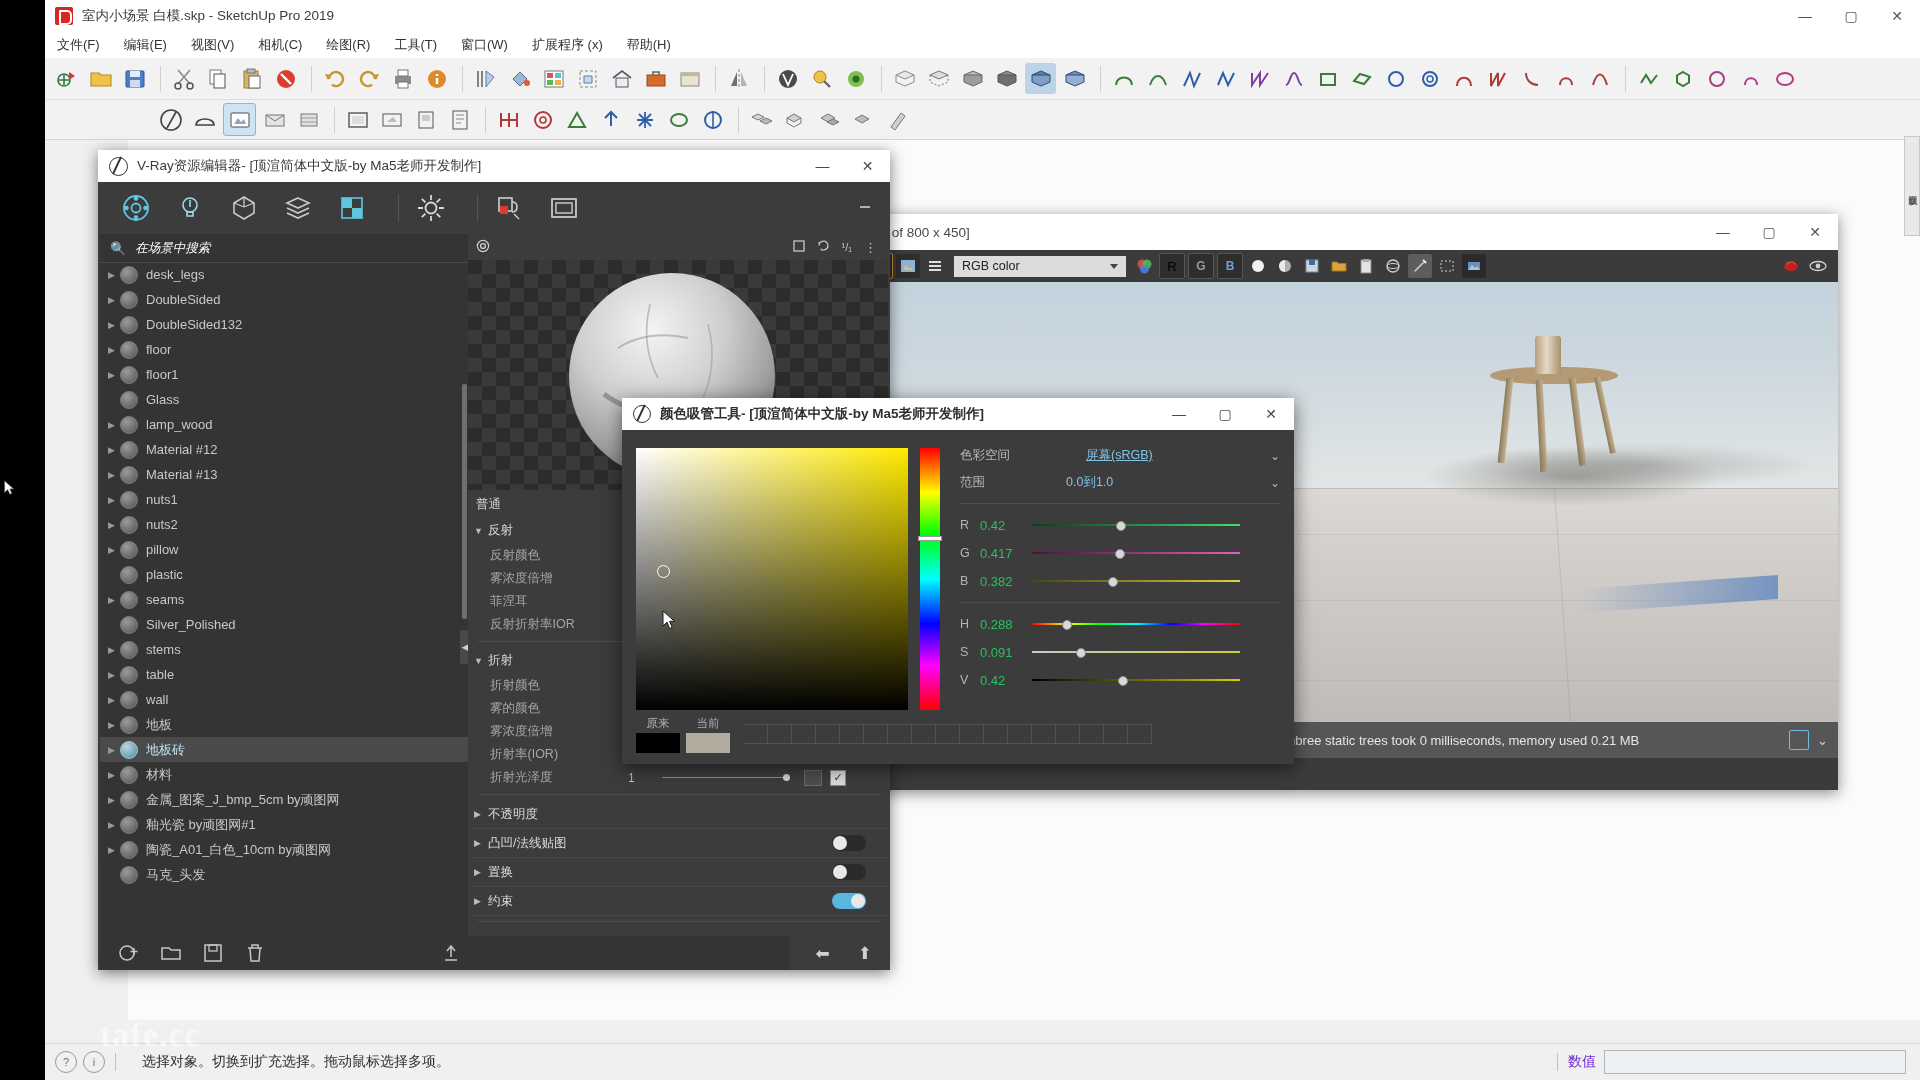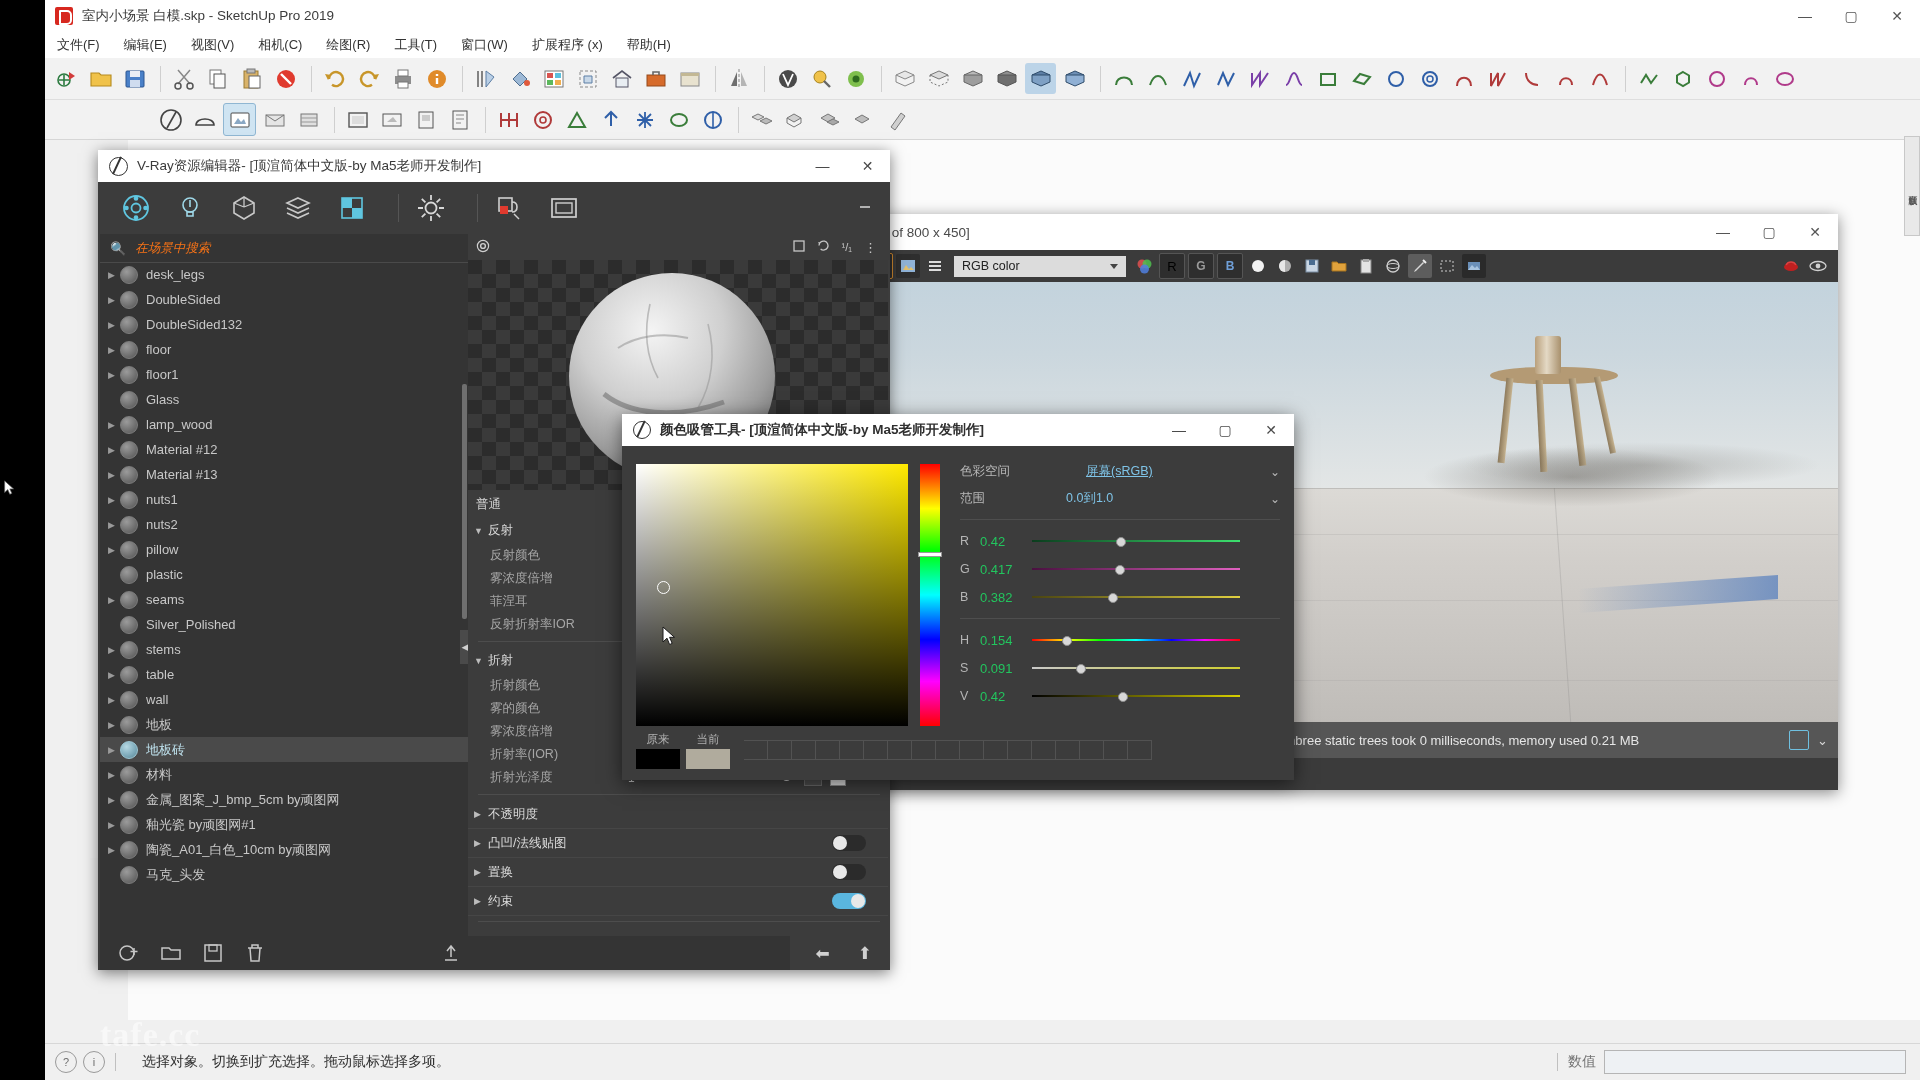--- a/index.html
+++ b/index.html
@@ -41,21 +41,21 @@
   #su-righttab{right:0;top:136px;width:16px;height:100px;background:#e9e9e9;border:1px solid #c8c8c8;writing-mode:vertical-rl;text-align:center;font-size:9px;color:#555;padding-top:6px;box-sizing:border-box;}
 
   
   #su-viewport{left:83px;top:140px;width:1792px;height:880px;background:#fbfbfb;}
 
   
   #su-statusbar{left:0;bottom:0;width:1875px;height:36px;background:#f0f0f0;border-top:1px solid #d7d7d7;display:flex;align-items:center;}
   .sb-icon{width:20px;height:20px;margin-left:10px;border-radius:50%;border:1px solid #9a9a9a;color:#6e6e6e;font-size:11px;display:flex;align-items:center;justify-content:center;}
   #sb-text{margin-left:16px;color:#2f2f2f;font-size:14px;}
   #sb-right{margin-left:auto;display:flex;align-items:center;padding-right:14px;}
-  #sb-vcb-label{color:#737373;font-size:14px;margin-right:8px;}
+  #sb-vcb-label{color:#6d28d9;font-size:14px;margin-right:8px;}
   #sb-vcb{width:300px;height:22px;background:#eef1f4;border:1px solid #b5b5b5;}
   .sb-div{width:1px;height:18px;background:#c0c0c0;margin:0 10px;}
 
   
   #watermark{left:55px;bottom:26px;font-size:34px;color:rgba(255,255,255,.55);font-weight:bold;letter-spacing:1px;font-family:"Liberation Serif",serif;}
 
   
   #leftstrip{left:0;top:0;width:45px;height:1080px;background:#000;}
   #leftstrip-cursor{left:3px;top:480px;width:14px;height:16px;}
 
@@ -98,21 +98,21 @@
   .vr-wb{width:45px;height:32px;display:flex;align-items:center;justify-content:center;color:#4a4a4a;font-size:14px;}
 
   #vray-body{left:0;top:32px;width:792px;height:788px;background:#3c3c3c;}
   #vray-topbar{position:absolute;left:0;top:0;width:792px;height:52px;background:#3c3c3c;display:flex;align-items:center;padding-left:18px;box-sizing:border-box;}
   .vrtab{width:40px;height:40px;margin-right:14px;display:flex;align-items:center;justify-content:center;flex:0 0 auto;}
   .vrsep{width:1px;height:28px;background:#555;margin:0 12px;flex:0 0 auto;}
 
   #vray-left{position:absolute;left:2px;top:52px;width:368px;height:702px;background:#343434;}
   #vray-search{position:absolute;left:0;top:0;width:368px;height:28px;background:#343434;display:flex;align-items:center;border-bottom:1px solid #4a4a4a;}
   #vray-search-icon{margin-left:10px;color:#b8b8b8;font-size:13px;}
-  #vray-search-input{margin-left:9px;color:#f97316;font-size:12.5px;font-style:italic;}
+  #vray-search-input{margin-left:9px;color:#ffffff;font-size:12.5px;font-style:italic;}
   #mat-list{position:absolute;left:0;top:28px;width:368px;height:674px;overflow:hidden;}
   .mat-row{height:25px;display:flex;align-items:center;padding-left:8px;box-sizing:border-box;color:#c8c8c8;font-size:13px;}
   .mat-row.sel{background:#4a4a4a;}
   .mat-arrow{width:12px;color:#9a9a9a;font-size:9px;flex:0 0 auto;}
   .mat-ball{width:16px;height:16px;border-radius:50%;margin-right:8px;flex:0 0 auto;
       background:radial-gradient(circle at 35% 30%,#9b9b9b,#6f6f6f 60%,#545454 100%);
       border:1px solid #7d7d7d;}
   .mat-row.sel .mat-ball{background:radial-gradient(circle at 35% 30%,#b7d9e4,#7ba8b8 60%,#5c8794 100%);border-color:#9cc6d4;}
   .mat-row.sel .mat-name{color:#bfe2ee;}
   .mat-name{white-space:nowrap;}
@@ -145,21 +145,21 @@
   #prop-checkbox-row{display:flex;align-items:center;height:30px;color:#d0d0d0;font-size:12.5px;padding-left:8px;box-sizing:border-box;}
   .chk{width:14px;height:14px;background:#d9d9d9;border:1px solid #8a8a8a;margin-left:74px;color:#333;font-size:11px;display:flex;align-items:center;justify-content:center;}
   .slider-line{width:128px;height:1px;background:#8d8d8d;position:relative;}
   .slider-line .knob{position:absolute;right:0;top:-3px;width:7px;height:7px;border-radius:50%;background:#cfcfcf;}
 
   #vray-bottom{position:absolute;left:2px;top:754px;width:788px;height:34px;background:#343434;display:flex;align-items:center;}
   .vbtn{width:26px;height:26px;margin-left:16px;display:flex;align-items:center;justify-content:center;flex:0 0 auto;}
   #vray-right-bottom{position:absolute;right:0;top:754px;width:100px;height:34px;background:#3c3c3c;display:flex;align-items:center;justify-content:flex-end;padding-right:18px;box-sizing:border-box;}
 
   
-  #picker{left:622px;top:414px;width:672px;height:366px;background:#3c3c3c;box-shadow:0 4px 18px rgba(0,0,0,.55);}
+  #picker{left:622px;top:398px;width:672px;height:366px;background:#3c3c3c;box-shadow:0 4px 18px rgba(0,0,0,.55);}
   #pk-title{left:0;top:0;width:672px;height:32px;background:#fff;display:flex;align-items:center;}
   #pk-title-icon{width:16px;height:16px;margin-left:11px;border:1.6px solid #333;border-radius:50%;position:relative;flex:0 0 auto;}
   #pk-title-icon:after{content:"";position:absolute;left:6px;top:-2px;width:2px;height:18px;background:#333;transform:rotate(25deg);}
   #pk-title-text{margin-left:9px;color:#2f2f2f;font-size:13.5px;font-weight:bold;white-space:nowrap;}
   #pk-winbtns{position:absolute;right:0;top:0;height:32px;display:flex;}
   .pk-wb{width:46px;height:32px;display:flex;align-items:center;justify-content:center;color:#4a4a4a;font-size:14px;}
 
   #pk-sv{left:14px;top:50px;width:272px;height:262px;}
   #pk-sv-inner{position:absolute;inset:0;
       background:
@@ -1351,21 +1351,21 @@
         <span class="ch-track">
           <span class="ch-bar" style="background:linear-gradient(90deg,#4a4410,#e0d040);"></span>
           <span class="ch-knob" style="left:76px;"></span>
         </span>
       </div>
 
       <div class="pk-hr"></div>
 
       <div class="ch-row">
         <span class="ch-name">H</span>
-        <span class="ch-val">0.154</span>
+        <span class="ch-val">0.288</span>
         <span class="ch-track">
           <span class="ch-bar" style="background:linear-gradient(90deg,#ff0000,#ffff00 17%,#00ff00 33%,#00ffff 50%,#0000ff 67%,#ff00ff 83%,#ff0000 100%);"></span>
           <span class="ch-knob" style="left:30px;"></span>
         </span>
       </div>
       <div class="ch-row">
         <span class="ch-name">S</span>
         <span class="ch-val">0.091</span>
         <span class="ch-track">
           <span class="ch-bar" style="background:linear-gradient(90deg,#c9c9c9,#cfcf30);"></span>

